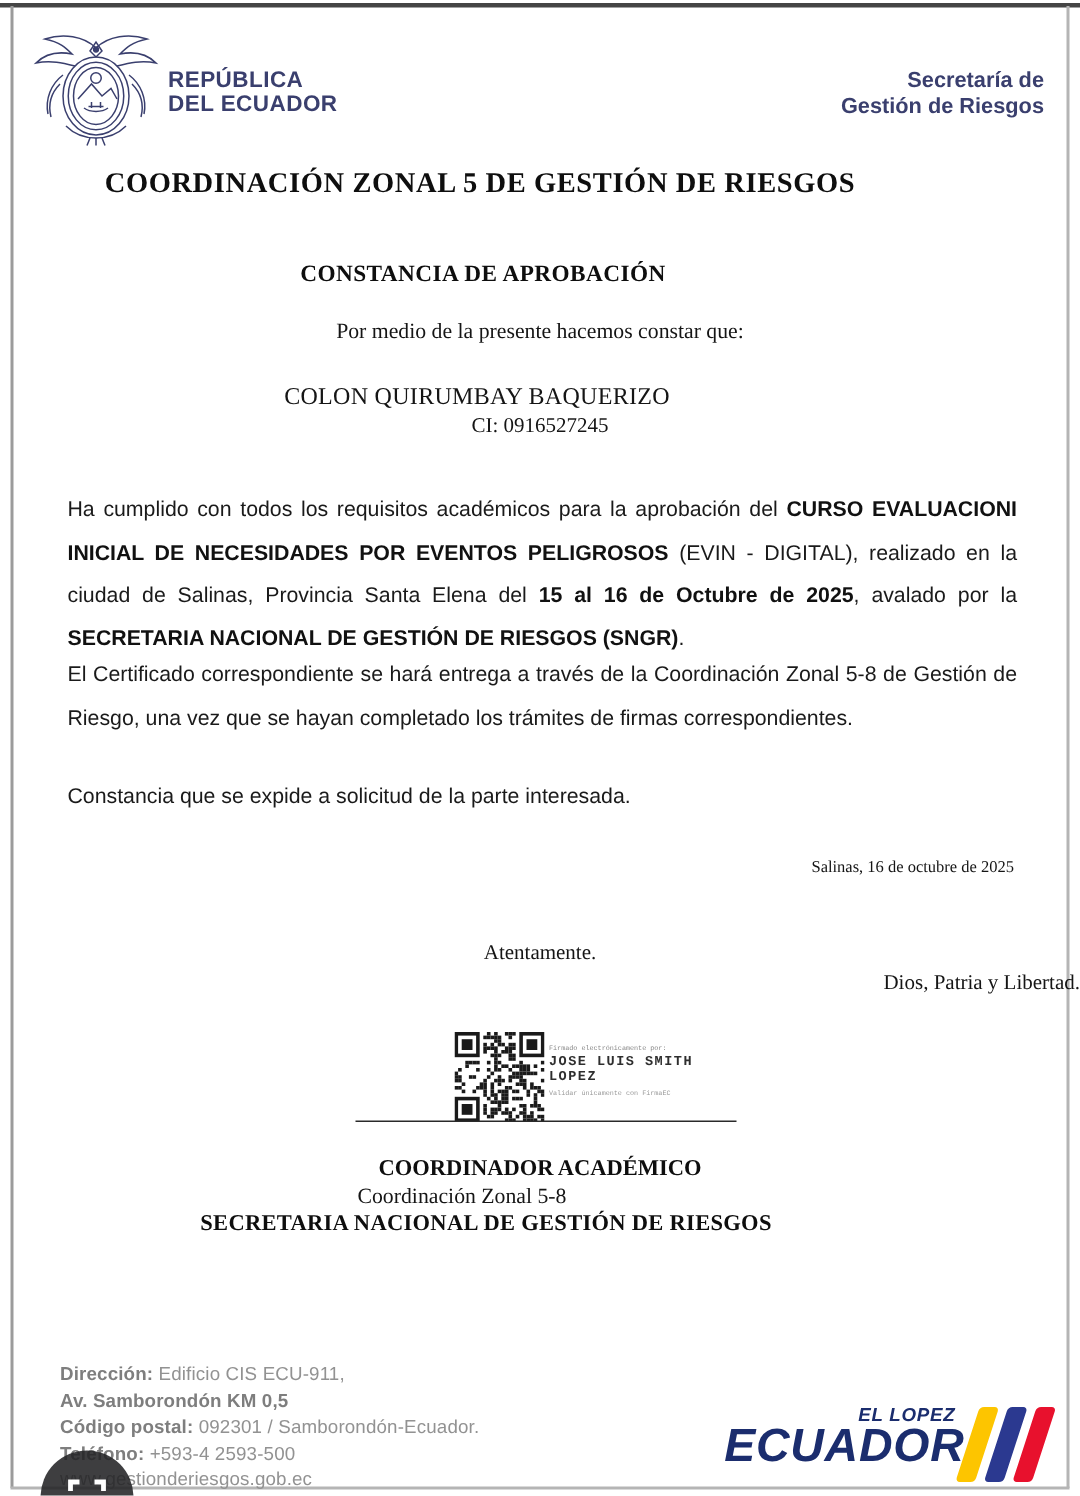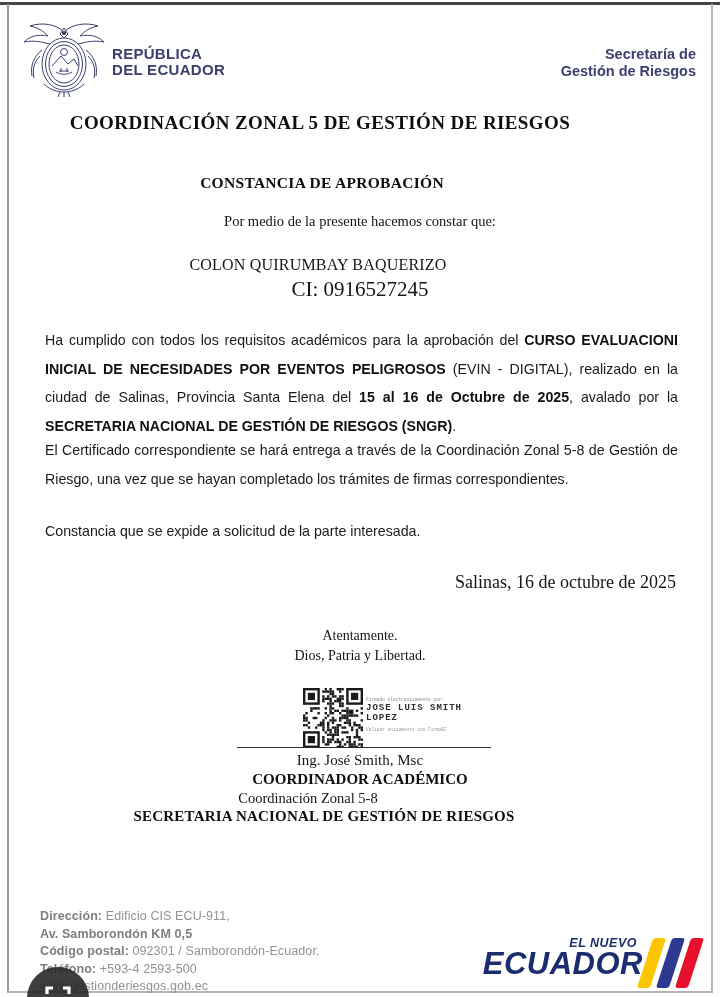--- a/index.html
+++ b/index.html
@@ -36,43 +36,43 @@
   .doc-intro{
     position:absolute;left:0;width:720px;top:213px;text-align:center;
     font-family:"Liberation Serif",serif;font-size:14.5px;color:#151515;
   }
   .person-name{
     position:absolute;left:0;width:636px;top:256px;text-align:center;
     font-family:"Liberation Serif",serif;font-size:16px;color:#151515;letter-spacing:.2px;
   }
   .person-id{
     position:absolute;left:0;width:720px;top:277px;text-align:center;
-    font-family:"Liberation Serif",serif;font-size:21px;color:#151515;
+    font-family:"Liberation Serif",serif;font-size:14px;color:#151515;
   }
 
   .body-par{
     position:absolute;left:45px;width:633px;
     font-size:14.2px;line-height:28.5px;color:#1a1a1a;
     text-align:justify;
   }
   .body-par b{font-weight:bold;color:#111;}
   #par1{top:312px;}
   #par2{top:422px;}
   #par3{top:503px;text-align:left;}
 
   .date-line{
     position:absolute;right:44px;top:572px;
-    font-family:"Liberation Serif",serif;font-size:18px;color:#151515;
+    font-family:"Liberation Serif",serif;font-size:11px;color:#151515;
   }
   .closing1{
     position:absolute;left:0;width:720px;top:628px;text-align:center;
     font-family:"Liberation Serif",serif;font-size:14px;color:#151515;
   }
   .closing2{
-    position:absolute;left:0;width:720px;top:648px;text-align:center;
+    position:absolute;left:0;width:720px;top:648px;text-align:right;
     font-family:"Liberation Serif",serif;font-size:14px;color:#151515;
   }
 
   
   .qr-box{position:absolute;left:303px;top:688px;width:60px;height:60px;}
   .stamp-text{
     position:absolute;left:366px;top:697px;width:160px;
     font-family:"Liberation Mono",monospace;color:#3c3c3c;
   }
   .stamp-label{font-size:4.5px;line-height:6px;color:#888;}
@@ -389,35 +389,34 @@
       </svg>
   </div>
   <div class="stamp-text">
     <div class="stamp-label">Firmado electrónicamente por:</div>
     <div class="stamp-name">JOSE LUIS SMITH</div>
     <div class="stamp-name">LOPEZ</div>
     <div class="stamp-footer">Validar únicamente con FirmaEC</div>
   </div>
 
   <div class="sig-line"></div>
-  <div class="sig-name">Ing. José Smith, Msc</div>
   <div class="sig-role">COORDINADOR ACADÉMICO</div>
   <div class="sig-unit">Coordinación Zonal 5-8</div>
   <div class="sig-org">SECRETARIA NACIONAL DE GESTIÓN DE RIESGOS</div>
 
   <div class="footer-info">
     <div><b>Dirección:</b><span> Edificio CIS ECU-911,</span></div>
     <div><b>Av. Samborondón KM 0,5</b></div>
     <div><b>Código postal:</b><span> 092301 / Samborondón-Ecuador.</span></div>
     <div><b>Teléfono:</b><span> +593-4 2593-500</span></div>
     <div>www.gestionderiesgos.gob.ec</div>
   </div>
 
   <div class="nuevo-logo">
-    <div class="nl-top" style="color: rgb(27, 45, 110);">EL NUEVO</div>
+    <div class="nl-top" style="color: rgb(27, 45, 110);">EL LOPEZ</div>
     <div class="nl-main" style="color: rgb(27, 45, 110);">ECUADOR</div>
     <div class="nl-stripes">
       <div class="stripe s1" id="stripe-yellow" style="background: rgb(253, 197, 0);"></div>
       <div class="stripe s2" id="stripe-blue" style="background: rgb(43, 57, 144);"></div>
       <div class="stripe s3" id="stripe-red" style="background: rgb(232, 17, 45);"></div>
     </div>
   </div>
 
   <div class="fab">
     <svg width="26" height="26" viewBox="0 0 26 26" fill="none" stroke="#ffffff" stroke-width="3.2">

